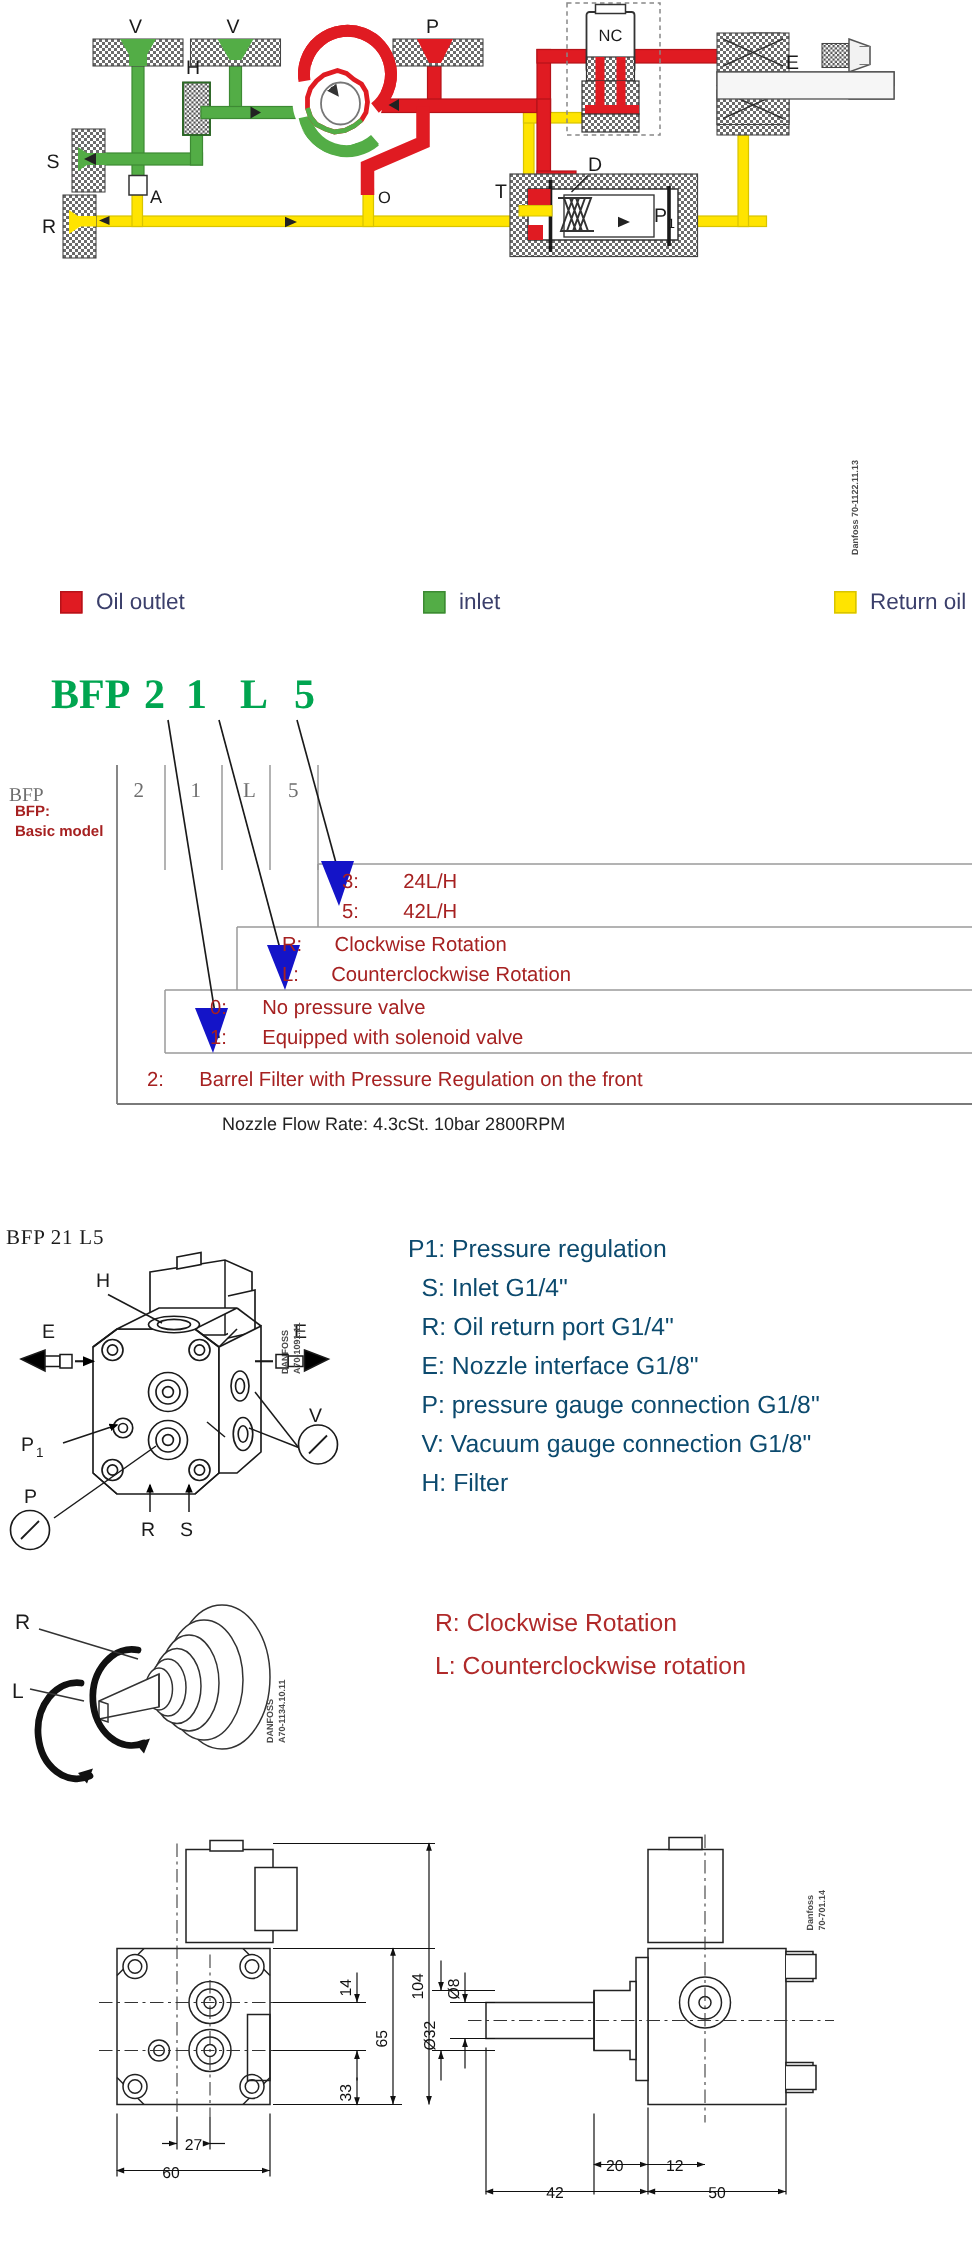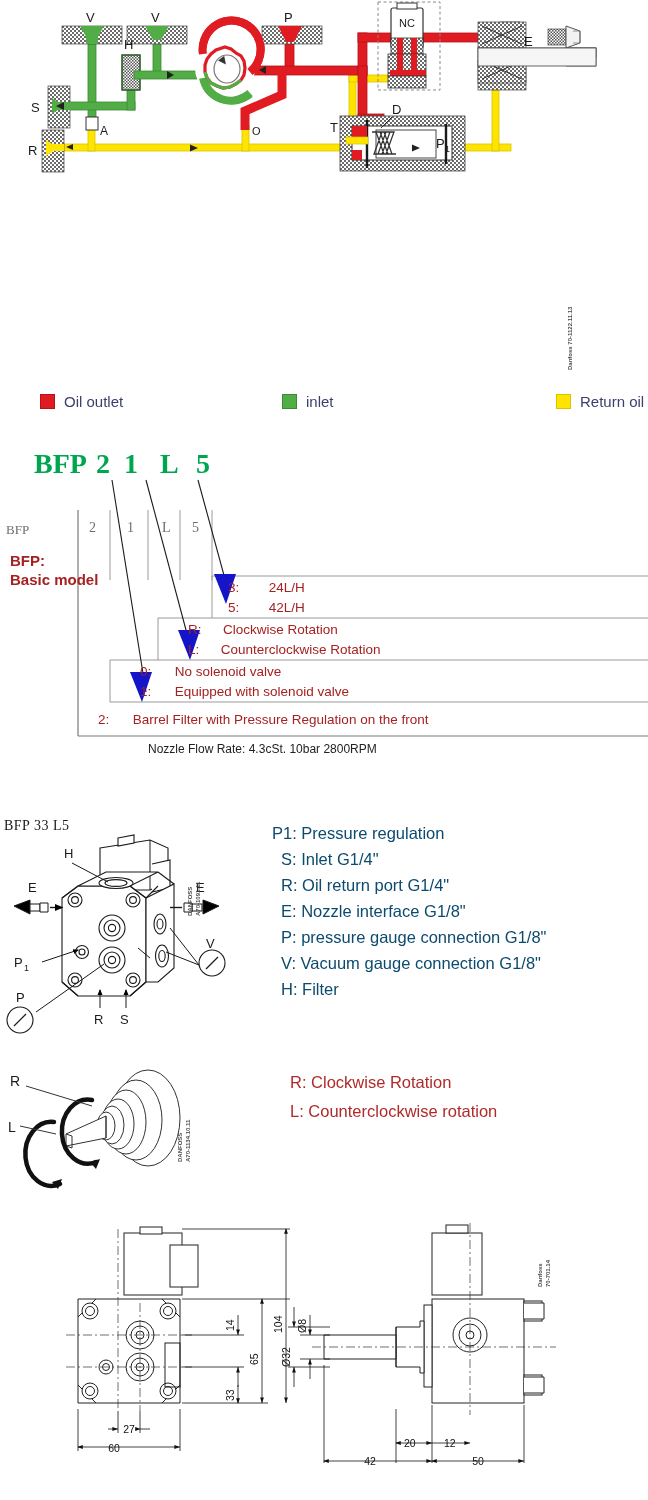--- a/index.html
+++ b/index.html
@@ -21,21 +21,21 @@
   .legend { position:absolute; left:0; top:390px; width:648px; height:40px; }
   .legend-item { position:absolute; display:flex; align-items:center; gap:9px; }
   .legend-swatch { width:15px; height:15px; display:block; }
   .legend-label { font-size:15px; color:#3b3f6b; font-family:"Liberation Sans", sans-serif; white-space:nowrap; }
 
   
   .modelcode { position:absolute; left:0; top:440px; width:572px; height:340px; }
   .mc-title { position:absolute; font-size:28px; font-weight:bold; color:#00a550; font-family:"Liberation Serif", serif; }
   .mc-colval { position:absolute; font-size:14px; color:#6e6e6e; font-family:"Liberation Serif", serif; }
   .mc-bfp { position:absolute; left:6px; top:82px; font-size:13px; color:#6e6e6e; font-family:"Liberation Serif", serif; }
-  .mc-basic { position:absolute; left:10px; top:112px; font-size:15px; font-weight:bold; color:#a62121; line-height:1.25; font-family:"Liberation Sans", sans-serif; }
+  .mc-basic { position:absolute; left:10px; top:96px; font-size:10px; font-weight:bold; color:#a62121; line-height:1.25; font-family:"Liberation Sans", sans-serif; }
   .mc-row { position:absolute; font-size:13.5px; color:#a62121; font-family:"Liberation Sans", sans-serif; white-space:nowrap; }
   .mc-row .k { display:inline-block; }
   .mc-note { position:absolute; font-size:12px; color:#222; font-family:"Liberation Sans", sans-serif; white-space:nowrap; }
 
   
   .pumpsec { position:absolute; left:0; top:812px; width:648px; height:225px; }
   .pump-model { position:absolute; left:4px; top:6px; font-size:14px; color:#1a1a1a; font-family:"Liberation Serif", serif; letter-spacing:0.5px; }
   .port-list { position:absolute; left:272px; top:8px; width:376px; }
   .port-line { font-size:16.5px; color:#0c4a6e; line-height:1.58; font-family:"Liberation Sans", sans-serif; white-space:nowrap; }
   .port-line.ind1 { padding-left:9px; }
@@ -318,38 +318,38 @@
       <span>Clockwise Rotation</span>
     </div>
     <div class="mc-row" style="left:188px; top:202px;">
       <span class="k">L:</span>
       <span style="display:inline-block;width:14px;"></span>
       <span>Counterclockwise Rotation</span>
     </div>
     <div class="mc-row" style="left:140px; top:224px;">
       <span class="k">0:</span>
       <span style="display:inline-block;width:16px;"></span>
-      <span>No solenoid valve</span>
+      <span>No pressure valve</span>
     </div>
     <div class="mc-row" style="left:140px; top:244px;">
       <span class="k">1:</span>
       <span style="display:inline-block;width:16px;"></span>
       <span>Equipped with solenoid valve</span>
     </div>
     <div class="mc-row" style="left:98px; top:272px;">
       <span class="k">2:</span>
       <span style="display:inline-block;width:16px;"></span>
       <span>Barrel Filter with Pressure Regulation on the front</span>
     </div>
 
     <div class="mc-note" style="left:148px; top:302px;">Nozzle Flow Rate:  4.3cSt.  10bar  2800RPM</div>
   </div>
 
   <div class="pumpsec">
-    <div class="pump-model">BFP  33  L5</div>
+    <div class="pump-model">BFP  21  L5</div>
 
     <svg width="272" height="215" viewBox="0 0 272 215" xmlns="http://www.w3.org/2000/svg" style="position:absolute;left:0;top:18px;">
       <g stroke="#1a1a1a" fill="none" stroke-width="1.1">
 
         <path d="M100,18 L150,10 L168,18 L168,52 L150,60 L100,60 Z" fill="#fff"></path>
         <path d="M150,10 L150,60" stroke-width="1"></path>
         <path d="M118,8 L134,5 L134,13 L118,16 Z" fill="#fff"></path>
         <path d="M152,34 L170,30 L170,58 L152,62" fill="#fff"></path>
 
         <path d="M62,68 L62,152 L78,166 L130,166 L146,152 L146,68 L130,56 L78,56 Z" fill="#fff"></path>

